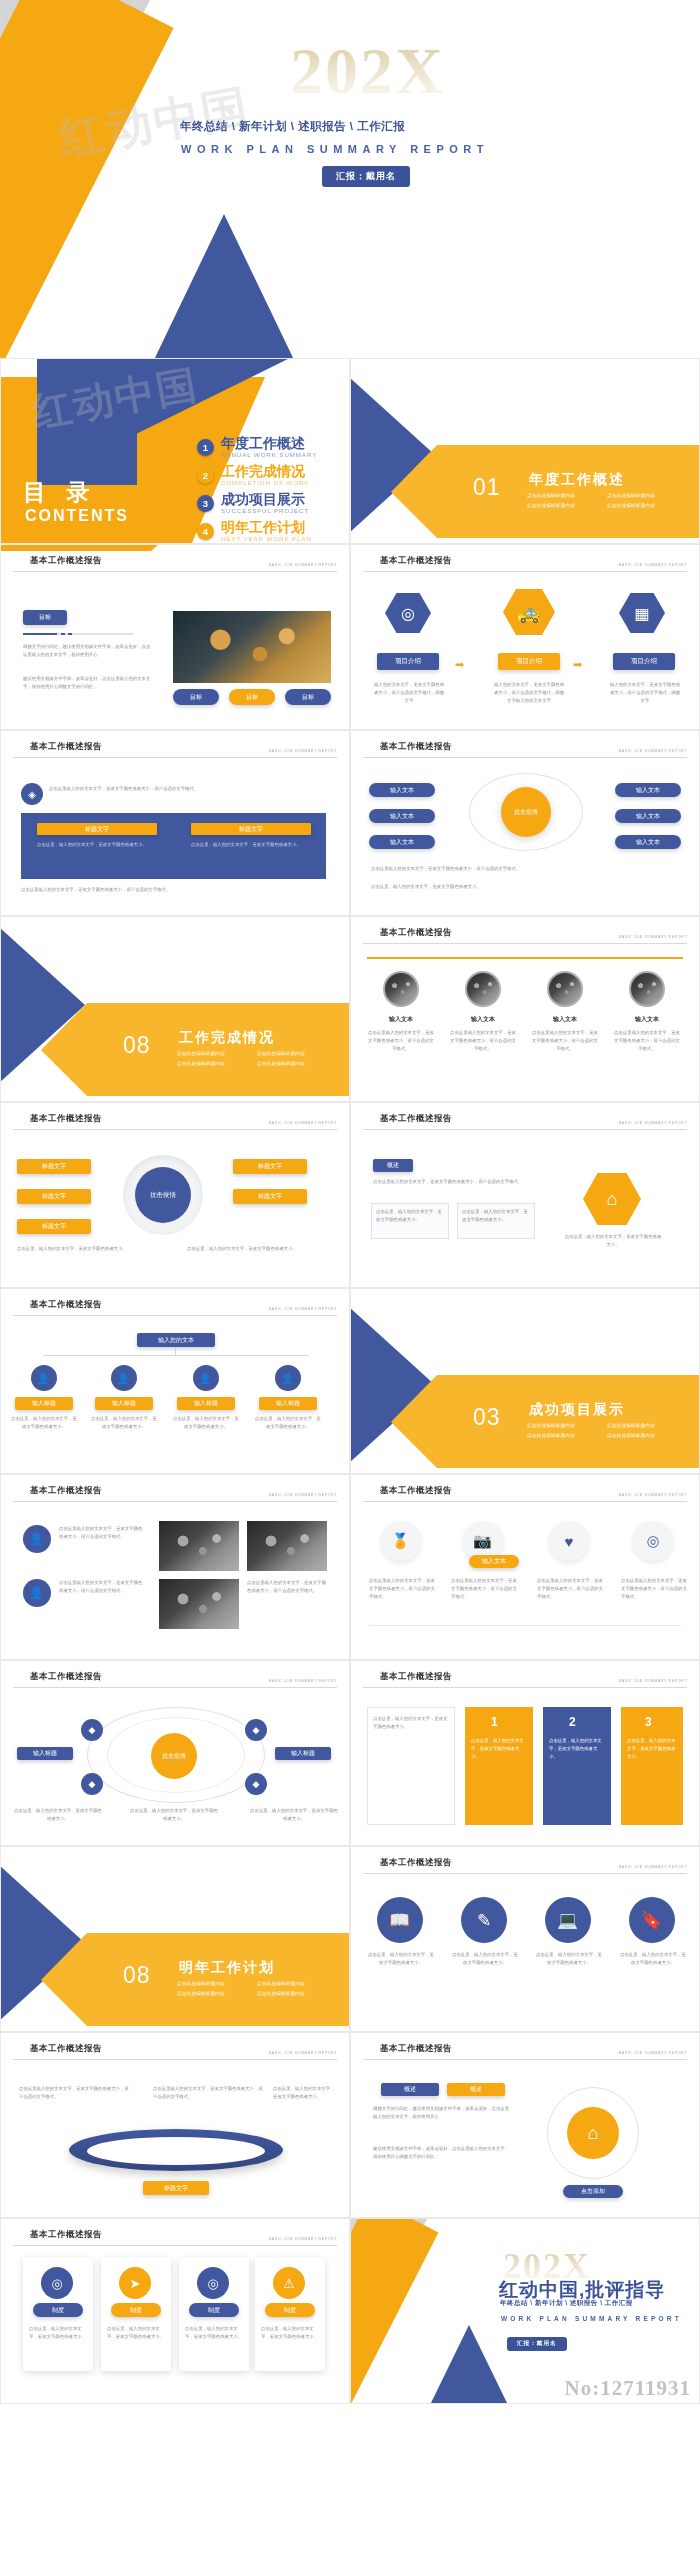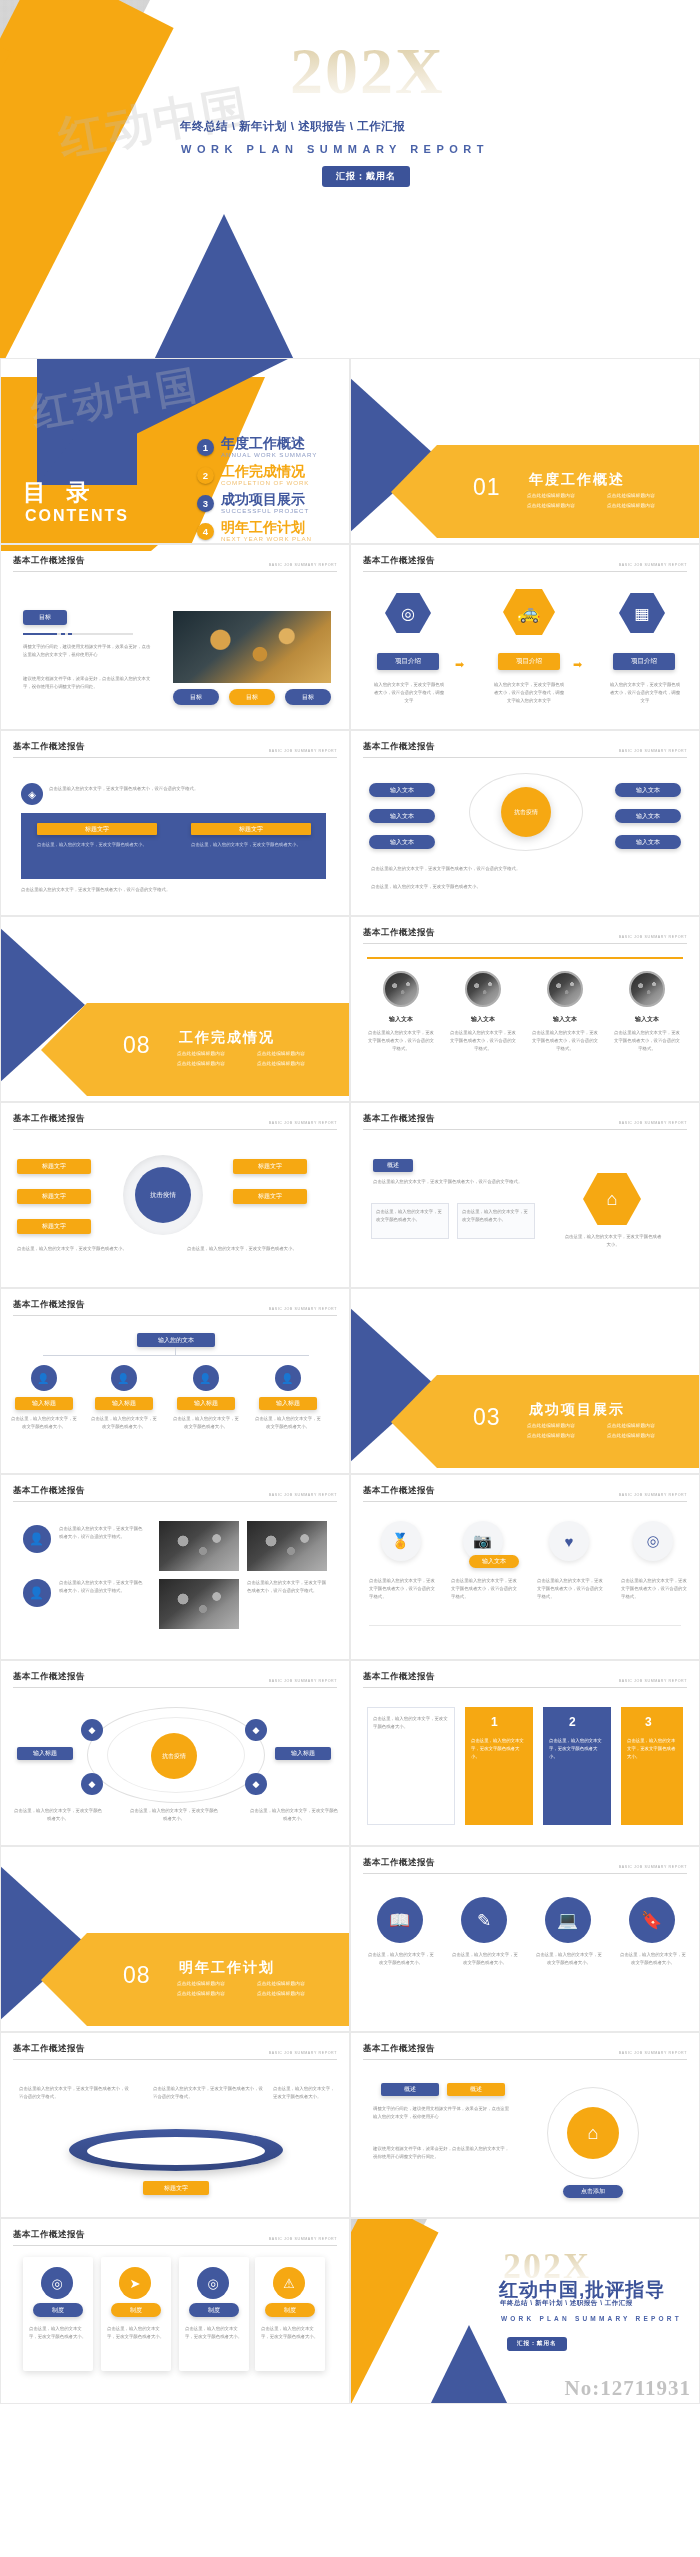--- a/index.html
+++ b/index.html
@@ -133,21 +133,21 @@
     content:""; position:absolute; left:-46px; top:0; width:0;height:0;
     border-top:47px solid transparent; border-bottom:46px solid transparent; border-right:46px solid #f8b62d;
   }
   .sec-num{ position:absolute; left:122px; top:115px; color:#fff; font-size:23px; font-weight:300; letter-spacing:1px;}
   .sec-cn{ position:absolute; left:178px; top:112px; color:#fff; font-size:14px; font-weight:bold; letter-spacing:2px;}
   .sec-bul{ position:absolute; left:176px; top:132px; width:160px; display:flex; flex-wrap:wrap; }
   .sec-bul span{ width:50%; font-size:4.6px; color:#fff; line-height:2.1; letter-spacing:.2px;}
 
   
   .hdr{ position:absolute; left:12px; right:12px; top:10px; border-bottom:1px solid #d9d9d9; padding-bottom:4px;}
-  .hdr-cn{ font-size:8.5px; font-weight:bold; color:#333; letter-spacing:.5px;}
+  .hdr-cn{ font-size:8.5px; font-weight:bold; color:#333; letter-spacing:.5px;margin-left:17px;}
   .hdr-en{ position:absolute; right:0; bottom:4px; font-size:3.6px; color:#aaa; letter-spacing:.6px;}
   .topbar{
     position:absolute; left:0; top:0; height:6px; width:150px; background:#f6a812;
   }
   .topbar::after{ content:""; position:absolute; right:-7px;top:0;width:0;height:0;
     border-top:6px solid #f6a812; border-right:7px solid transparent; }
 
   
   .pill{ border-radius:9px; color:#fff; font-size:6px; display:flex;align-items:center;justify-content:center;
          box-shadow:0 2px 4px rgba(0,0,0,.18); }

